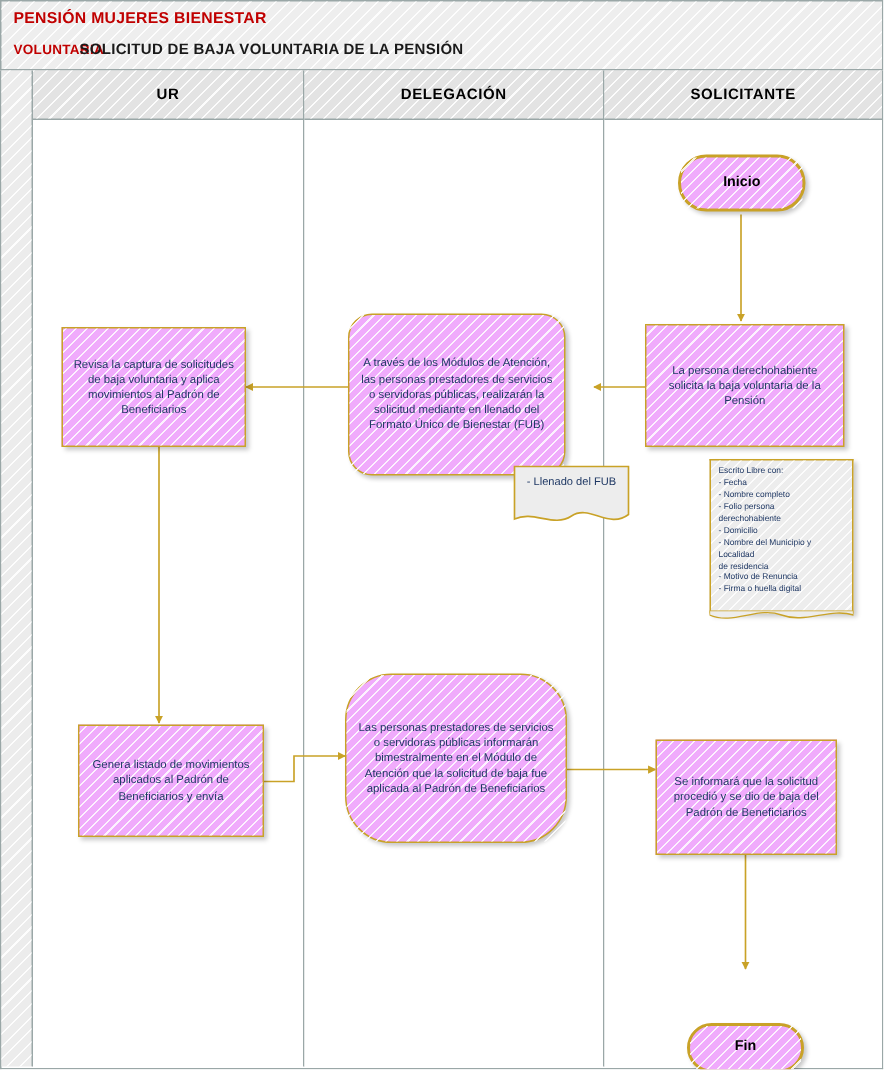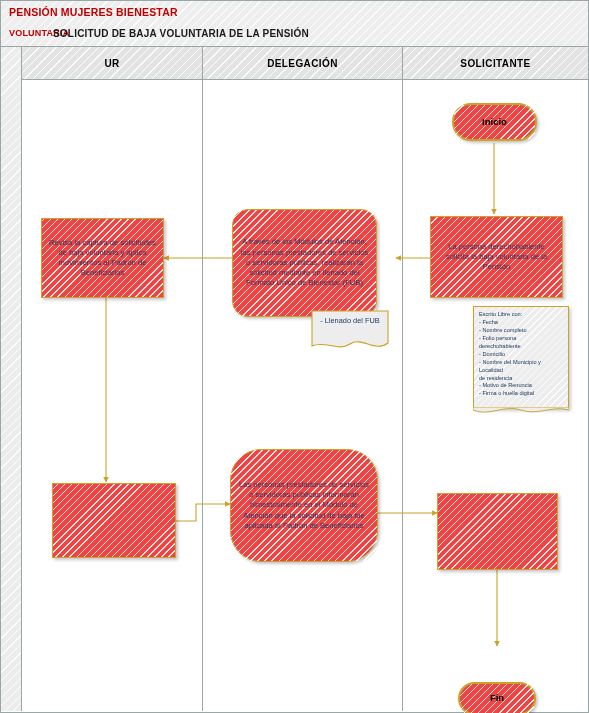--- a/index.html
+++ b/index.html
@@ -137,21 +137,21 @@
     left: 0; top: 0;
     width: 589px;
     height: 713px;
     pointer-events: none;
   }
 
   
   .node {
     position: absolute;
     box-sizing: border-box;
-    background: #ef4444;
+    background: #f0abfc;
     border: 1px solid #c9a227;
     color: #1f3864;
     font-size: 7.6px;
     line-height: 1.35;
     text-align: center;
     display: flex;
     align-items: center;
     justify-content: center;
     padding: 4px 5px;
     box-shadow: 2px 2px 3px rgba(0,0,0,0.22);
@@ -307,44 +307,46 @@
     <svg class="wave" viewBox="0 0 96 9" preserveAspectRatio="none">
       <path d="M0,0 L0,3 C16,10 32,-3 48,3 C64,9 80,-2 96,3 L96,0 Z" fill="#ededed" stroke="#c9a227" stroke-width="0.9"></path>
     </svg>
   </div>
 
   <div class="node" style="left:232px; top:209px; width:145px; height:108px;border-radius:16px;">
     <div class="hl"></div>
     <span class="txt">A través de los Módulos de Atención, las personas prestadores de servicios o servidoras públicas, realizarán la solicitud mediante en llenado del Formato Único de Bienestar (FUB)</span>
   </div>
 
-  <div class="doc-note" style="left:311px; top:310px; width:78px; height:42px;">
+  <div class="doc-note" style="left:342px; top:310px; width:78px; height:42px;">
     <svg class="docbody" viewBox="0 0 78 42" preserveAspectRatio="none">
       <path d="M1,1 L77,1 L77,33 C64,43 51,26 39,34 C27,42 14,30 1,36 Z" fill="#ededed" stroke="#c9a227" stroke-width="1.1"></path>
       <path d="M1,1 L77,1 L77,33 C64,43 51,26 39,34 C27,42 14,30 1,36 Z" fill="none" stroke="none"></path>
     </svg>
     <span class="txt">- Llenado del FUB</span>
   </div>
 
   <div class="node" style="left:41px; top:218px; width:123px; height:80px;justify-content:center;">
     <div class="hl"></div>
     <span class="txt">Revisa la captura de solicitudes de baja voluntaria y aplica movimientos al Padrón de Beneficiarios</span>
   </div>
 
   <div class="node" style="left:52px; top:483px; width:124px; height:75px;">
     <div class="hl"></div>
+    <span class="txt">Genera listado de movimientos aplicados al Padrón de Beneficiarios y envía</span>
   </div>
 
   <div class="node" style="left:230px; top:449px; width:148px; height:113px;border-radius:31px;">
     <div class="hl"></div>
     <span class="txt">Las personas prestadores de servicios o servidoras públicas informarán bimestralmente en el Módulo de Atención que la solicitud de baja fue aplicada al Padrón de Beneficiarios</span>
   </div>
 
   <div class="node" style="left:437px; top:493px; width:121px; height:77px;">
     <div class="hl"></div>
+    <span class="txt">Se informará que la solicitud procedió y se dio de baja del Padrón de Beneficiarios</span>
   </div>
 
   <div class="node terminator" style="left:458px; top:682px; width:78px; height:33px;">
     <div class="hl"></div>
     <span class="txt">Fin</span>
   </div>
 
 </div>
 
 </body></html>

